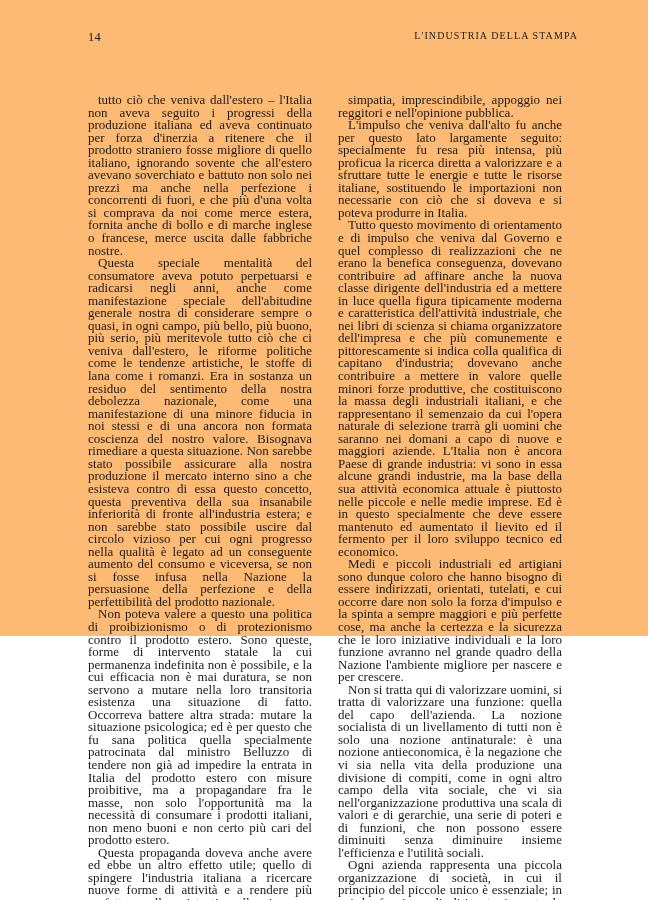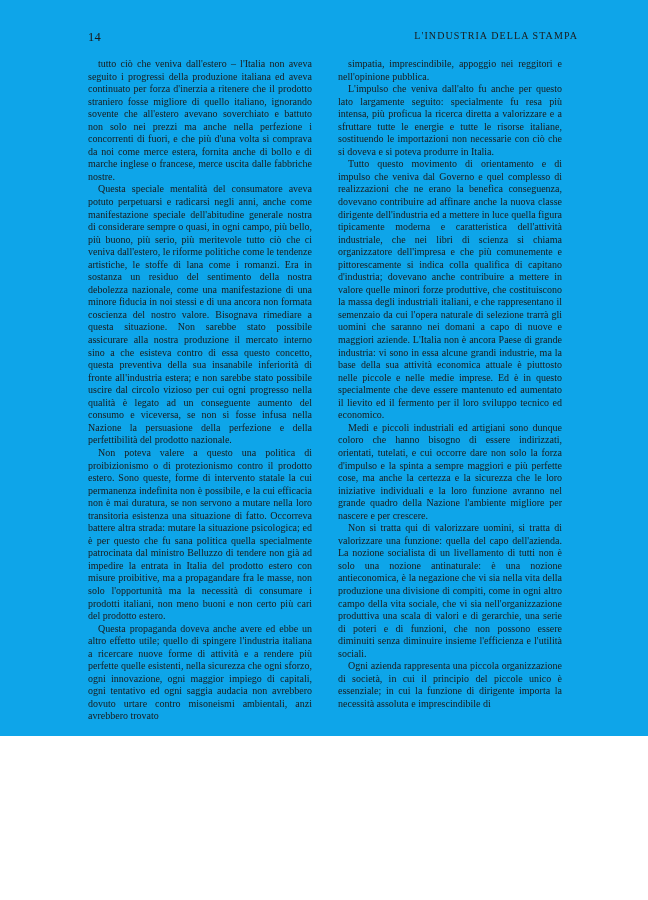--- a/index.html
+++ b/index.html
@@ -12,22 +12,22 @@
     height: 900px;
     font-family: "Liberation Serif", serif;
     color: #1a1a1a;
     position: relative;
     overflow: hidden;
   }
   .page {
     position: absolute;
     top: 0; left: 0;
     width: 648px;
-    height: 736px;
-    background: #0ea5e9;
+    height: 636px;
+    background: #fdba74;
   }
   .header {
     position: absolute;
     top: 30px;
     left: 88px;
     width: 474px;
     height: 20px;
   }
   .folio {
     position: absolute;
@@ -49,25 +49,26 @@
     position: absolute;
     top: 58px;
     left: 88px;
     width: 474px;
     height: 800px;
     display: flex;
     gap: 26px;
   }
   .col {
     width: 224px;
-    font-size: 10px;
+    font-size: 13px;
     line-height: 12.55px;
     text-align: justify;
     text-justify: inter-word;
     hyphens: manual;
+    margin-top: 36px;
   }
   .col p {
     margin: 0;
     text-indent: 10px;
   }
   .col p.first {
     text-indent: 10px;
   }
 </style>
 </head>

